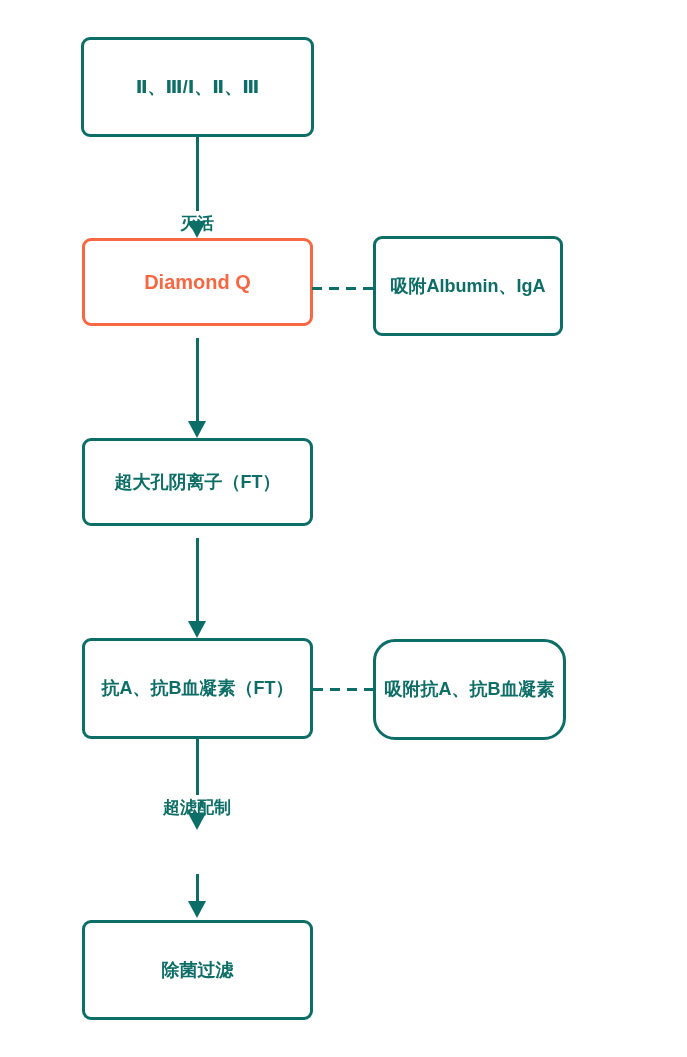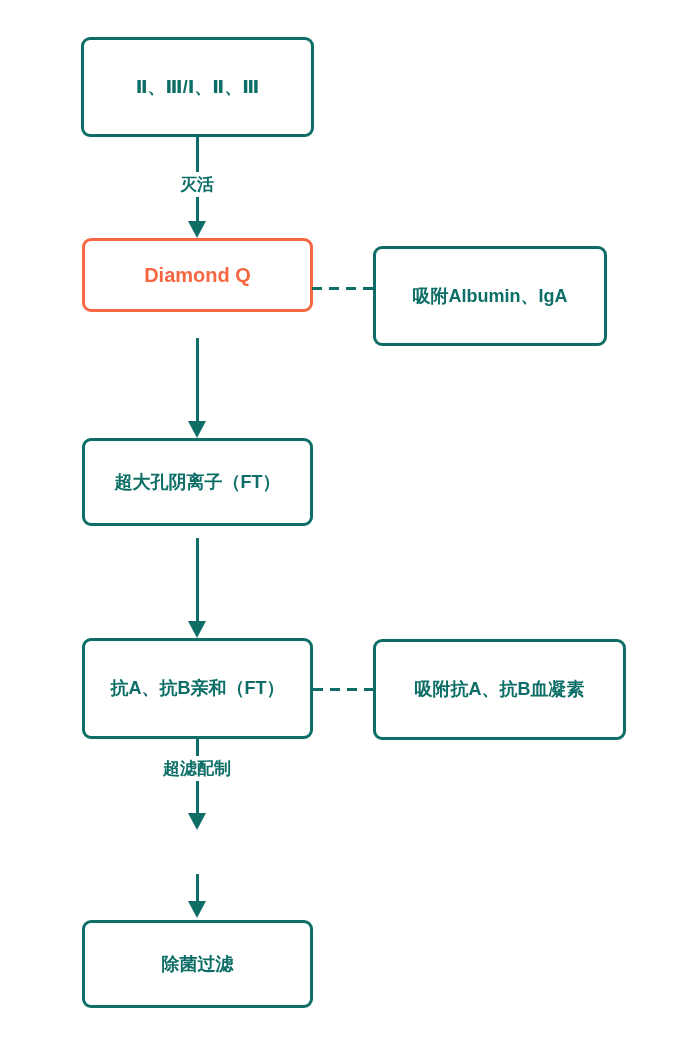--- a/index.html
+++ b/index.html
@@ -60,54 +60,55 @@
   }
   .edge-label {
     position: absolute;
     transform: translateX(-50%);
     background: var(--bg);
     color: var(--teal);
     font-weight: 700;
     font-size: 17px;
     padding: 1px 4px;
     white-space: nowrap;
+    margin-top: 39px;
   }
   .text-node {
     position: absolute;
     transform: translateX(-50%);
     background: var(--bg);
     color: var(--teal);
     font-weight: 700;
     font-size: 19px;
     padding: 1px 4px;
     white-space: nowrap;
   }
   
   #node-start      { left: 81px;  top: 37px;  width: 233px; height: 100px; text-align: center; }
   #edge1-line      { left: 195.5px; top: 137px; height: 85px; }
   #edge1-label     { left: 197px; top: 172px; }
   #edge1-head      { left: 188px; top: 221px; }
-  #node-diamond-q  { left: 82px;  top: 238px; width: 231px; height: 74px; }
-  #side-node-1     { left: 373px; top: 246px; width: 234px; height: 100px; }
+  #node-diamond-q  { left: 82px;  top: 238px; width: 231px; height: 88px; }
+  #side-node-1     { left: 373px; top: 236px; width: 190px; height: 100px; }
   #dash1           { left: 312px; top: 287px; width: 61px; }
   #edge2-line      { left: 195.5px; top: 338px; height: 83px; }
   #edge2-head      { left: 188px; top: 421px; }
   #node-anion      { left: 82px;  top: 438px; width: 231px; height: 88px; }
   #edge3-line      { left: 195.5px; top: 538px; height: 83px; }
   #edge3-head      { left: 188px; top: 621px; }
   #node-affinity   { left: 82px;  top: 638px; width: 231px; height: 101px; }
-  #side-node-2     { left: 373px; top: 639px; width: 253px; height: 101px; }
+  #side-node-2     { left: 373px; top: 639px; width: 193px; height: 101px; border-radius: 22px; }
   #dash2           { left: 313px; top: 688px; width: 60px; }
   #edge4-line      { left: 195.5px; top: 739px; height: 74px; }
   #edge4-label     { left: 197px; top: 756px; }
   #edge4-head      { left: 188px; top: 813px; }
   #text-node-lowph { left: 197px; top: 843px; }
   #edge5-line      { left: 195.5px; top: 874px; height: 28px; }
   #edge5-head      { left: 188px; top: 901px; }
-  #node-sterile    { left: 82px;  top: 920px; width: 231px; height: 88px; }
+  #node-sterile    { left: 82px;  top: 920px; width: 231px; height: 100px; }
 </style>
 </head>
 <body>
 
 <div class="canvas">
 
   <div class="node" id="node-start">
     <span>Ⅱ、Ⅲ/Ⅰ、Ⅱ、Ⅲ</span>
   </div>
 
@@ -128,21 +129,21 @@
   <div class="arrowhead" id="edge2-head"></div>
 
   <div class="node" id="node-anion">
     <span>超大孔阴离子（FT）</span>
   </div>
 
   <div class="vline" id="edge3-line"></div>
   <div class="arrowhead" id="edge3-head"></div>
 
   <div class="node" id="node-affinity">
-    <span>抗A、抗B亲和（FT）</span>
+    <span>抗A、抗B血凝素（FT）</span>
   </div>
 
   <div class="dashline" id="dash2"></div>
   <div class="node" id="side-node-2">
     <span>吸附抗A、抗B血凝素</span>
   </div>
 
   <div class="vline" id="edge4-line"></div>
   <div class="edge-label" id="edge4-label">超滤配制</div>
   <div class="arrowhead" id="edge4-head"></div>

